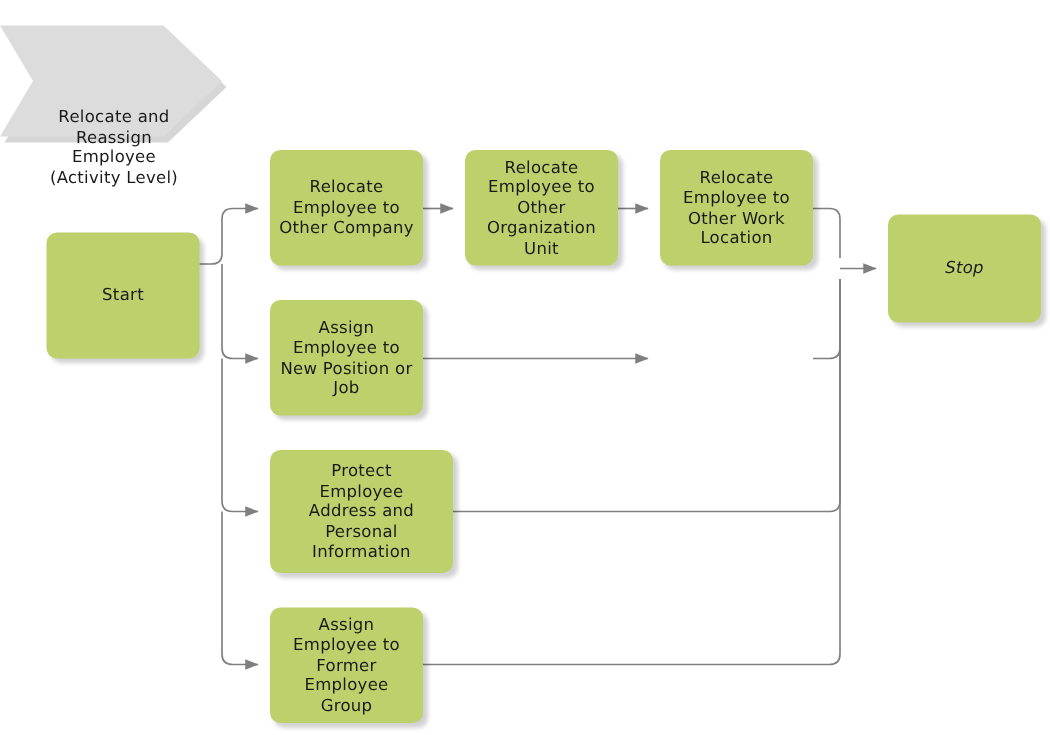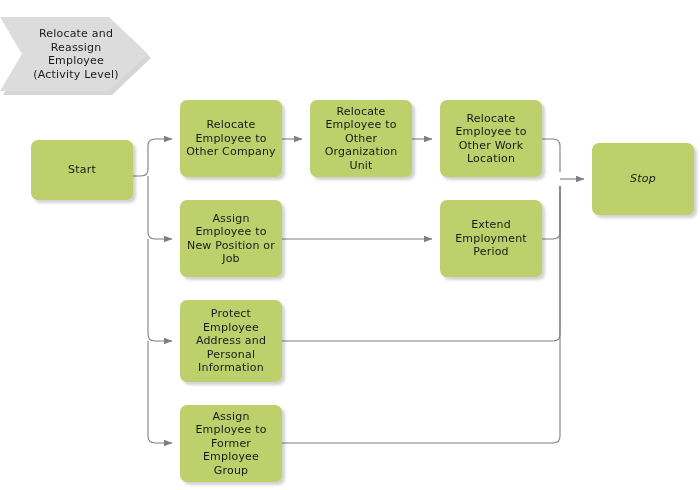--- a/index.html
+++ b/index.html
@@ -53,20 +53,21 @@
     justify-content: center;
     text-align: center;
     color: #1a1a1a;
     font-size: 11px;
     line-height: 13.5px;
     letter-spacing: 0.2px;
     z-index: 3;
     padding-left: 18px;
     padding-right: 14px;
     box-sizing: border-box;
+    margin-top: 44px;
   }
 </style>
 </head>
 <body>
 
 <div id="diagram-root">
 
   <svg class="layer" viewBox="0 0 700 490" xmlns="http://www.w3.org/2000/svg">
     <defs>
       <marker id="arrowhead" markerWidth="9" markerHeight="7" refX="8.5" refY="3.5" orient="auto" markerUnits="userSpaceOnUse">
@@ -99,21 +100,21 @@
     <path d="M0,17 L109,17 L148,54 L109,91 L0,91 L22,54 z" fill="#dcdcdc"></path>
   </svg>
 
   <div class="banner" style="left:0px; top:17px; width:148px; height:74px;">
     <span class="node-label">Relocate and
 Reassign
 Employee
 (Activity Level)</span>
   </div>
 
-  <div class="node" style="left:31px; top:140px; width:102px; height:60px; background:#bed06b;">
+  <div class="node" style="left:31px; top:155px; width:102px; height:84px; background:#bed06b;">
     <span class="node-label">Start</span>
   </div>
 
   <div class="node" style="left:180px; top:100px; width:102px; height:77px; background:#bed06b;">
     <span class="node-label">Relocate
 Employee to
 Other Company</span>
   </div>
 
   <div class="node" style="left:310px; top:100px; width:102px; height:77px; background:#bed06b;">
@@ -131,27 +132,22 @@
 Location</span>
   </div>
 
   <div class="node" style="left:180px; top:200px; width:102px; height:77px; background:#bed06b;">
     <span class="node-label">Assign
 Employee to
 New Position or
 Job</span>
   </div>
 
-  <div class="node" style="left:440px; top:200px; width:102px; height:77px; background:#bed06b;">
-    <span class="node-label">Extend
-Employment
-Period</span>
-  </div>
 
-  <div class="node" style="left:180px; top:300px; width:102px; height:82px; background:#bed06b;">
+  <div class="node" style="left:180px; top:300px; width:122px; height:82px; background:#bed06b;">
     <span class="node-label">Protect
 Employee
 Address and
 Personal
 Information</span>
   </div>
 
   <div class="node" style="left:180px; top:405px; width:102px; height:77px; background:#bed06b;">
     <span class="node-label">Assign
 Employee to

